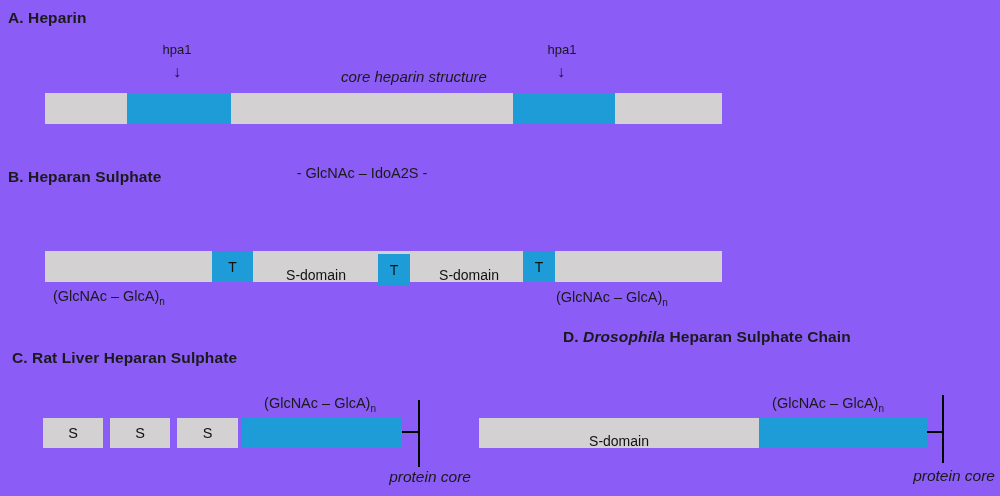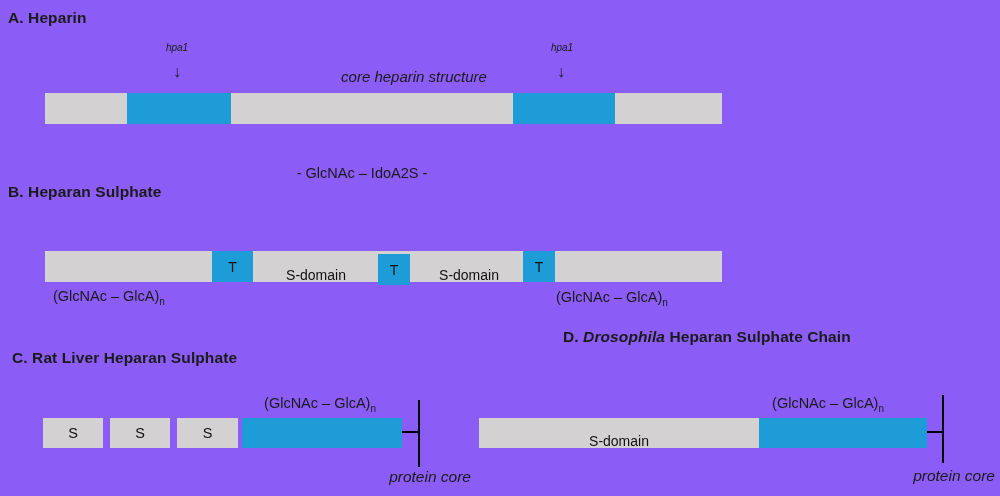--- a/index.html
+++ b/index.html
@@ -19,21 +19,21 @@
     position:absolute;background:#d3d1d1;
   }
   .blueseg{
     position:absolute;background:#1e9cd7;top:0;height:100%;
   }
   .tbox{
     position:absolute;background:#1e9cd7;width:41px;height:31px;
     display:flex;align-items:center;justify-content:center;
     font-size:14px;color:#111;
   }
-  .enzyme{font-size:10px;white-space:nowrap;transform:translateX(-50%);font-style:italic;}
+  .enzyme{font-size:13px;white-space:nowrap;transform:translateX(-50%);}
   .arrow{font-size:16px;line-height:16px;transform:translateX(-50%);}
   .italic-label{font-style:italic;font-size:15px;white-space:nowrap;transform:translateX(-50%);}
   .chem{font-size:14.5px;white-space:nowrap;}
   .sub{font-size:10px;position:relative;top:4px;}
   .centered{transform:translateX(-50%);}
   .sdomain{
     position:absolute;top:8px;height:100%;display:flex;align-items:center;
     font-size:14px;transform:translateX(-50%);white-space:nowrap;color:#111;
   }
   .sbox{
@@ -60,21 +60,21 @@
   <div class="abs enzyme" style="left:562px;top:42px;">hpa1</div>
   <div class="abs arrow" style="left:561px;top:64px;">↓</div>
 
   <div class="bar" style="left:45px;top:93px;width:677px;height:31px;">
     <div class="blueseg" style="left:82px;width:104px;"></div>
     <div class="blueseg" style="left:468px;width:102px;"></div>
   </div>
 
   <div class="abs chem centered" style="left:362px;top:133px;margin-top:32px;">- GlcNAc – IdoA2S -</div>
 
-  <div class="abs panel-title" style="left:8px;top:183px;">B. Heparan Sulphate</div>
+  <div class="abs panel-title" style="left:8px;top:168px;">B. Heparan Sulphate</div>
 
   <div class="bar" style="left:45px;top:251px;width:677px;height:31px;overflow:visible;">
     <div class="tbox" style="left:167px;top:0;">
       <span>T</span>
     </div>
     <div class="sdomain" style="left:271px;">S-domain</div>
     <div class="tbox" style="left:333px;top:3px;width:32px;">
       <span>T</span>
     </div>
     <div class="sdomain" style="left:424px;">S-domain</div>

